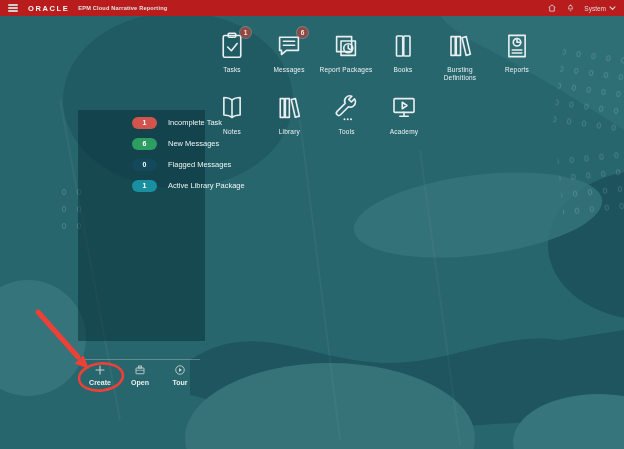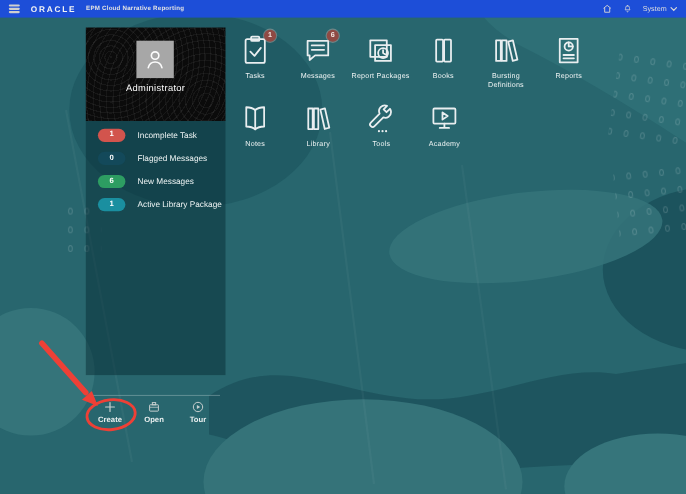--- a/index.html
+++ b/index.html
@@ -3,21 +3,21 @@
 <meta charset="utf-8">
 <style>
   html,body{margin:0;padding:0;background:#333;}
   .screen{
     position:relative;width:624px;height:449px;overflow:hidden;
     background:#28666e;font-family:"Liberation Sans",sans-serif;
     -webkit-font-smoothing:antialiased;
   }
   
   .topbar{
-    position:absolute;top:0;left:0;width:624px;height:16px;background:#1d4ed8;
+    position:absolute;top:0;left:0;width:624px;height:16px;background:#b91c1c;
     display:flex;align-items:center;padding:0 8px;box-sizing:border-box;z-index:10;color:#fff;
   }
   .hamburger{width:10px;display:flex;flex-direction:column;gap:1.6px;cursor:pointer;}
   .hamburger span{display:block;height:1.4px;background:#cfcfcf;border-radius:1px;}
   .brand{margin-left:10px;font-size:7.5px;font-weight:bold;letter-spacing:1.6px;color:#f5f5f5;}
   .appname{margin-left:9px;font-size:5.6px;font-weight:bold;color:#e3e3e3;letter-spacing:.2px;}
   .topbar-right{margin-left:auto;display:flex;align-items:center;gap:9px;}
   .tb-icon svg{display:block;}
   .user-menu{display:flex;align-items:center;gap:3px;font-size:6.5px;color:#dedede;cursor:pointer;}
   
@@ -34,21 +34,21 @@
     position:absolute;left:46px;top:12px;width:34px;height:34px;background:#a7a7a7;
     display:flex;align-items:center;justify-content:center;
   }
   .profile-name{position:absolute;left:0;top:50px;width:127px;text-align:center;
     font-size:8.5px;color:#fdfdfd;letter-spacing:.3px;}
   
   .left-col{
     position:absolute;left:78px;top:110px;width:127px;height:231px;z-index:2;
     background:rgba(7,42,50,0.48);
   }
-  .stats{position:absolute;left:78px;top:112px;width:101px;z-index:3;}
+  .stats{position:absolute;left:78px;top:112px;width:101px;z-index:3;padding-left:43px;}
   .stat-row{display:flex;align-items:center;height:21px;cursor:pointer;}
   .stat-pill{
     margin-left:11px;width:25px;height:12px;border-radius:7px;flex:0 0 auto;
     display:flex;align-items:center;justify-content:center;
     font-size:7px;font-weight:bold;color:#fff;
   }
   .stat-label{margin-left:11px;font-size:7.5px;color:#eef4f4;white-space:nowrap;}
   
   .grid-row{position:absolute;display:flex;justify-content:space-between;z-index:3;}
   .grid-row.r1{left:204px;top:31px;width:341px;}
@@ -124,44 +124,35 @@
       </span>
       <div class="user-menu">
         <span>System</span>
         <svg width="7" height="6" viewBox="0 0 10 8">
           <path d="M1.5 2.5 L5 6 L8.5 2.5" fill="none" stroke="#d8d8d8" stroke-width="1.6" stroke-linecap="round"></path>
         </svg>
       </div>
     </div>
   </div>
 
-  <div class="profile-card">
-    <div class="avatar">
-      <svg width="24" height="24" viewBox="0 0 24 24">
-        <circle cx="12" cy="8.5" r="3.4" fill="none" stroke="#fbfbfb" stroke-width="1.5"></circle>
-        <path d="M5.8 19.5 c.9-3.4 3.1-5.1 6.2-5.1 s5.3 1.7 6.2 5.1" fill="none" stroke="#fbfbfb" stroke-width="1.5" stroke-linecap="round"></path>
-      </svg>
-    </div>
-    <div class="profile-name">Administrator</div>
-  </div>
 
   <div class="left-col"></div>
 
   <div class="stats">
     <div class="stat-row">
       <span class="stat-pill" style="background-color: rgb(210, 84, 77);">1</span>
       <span class="stat-label">Incomplete Task</span>
     </div>
     <div class="stat-row">
+      <span class="stat-pill" style="background-color: rgb(45, 157, 98);">6</span>
+      <span class="stat-label">New Messages</span>
+    </div>
+    <div class="stat-row">
       <span class="stat-pill" style="background-color: rgb(19, 73, 90);">0</span>
       <span class="stat-label">Flagged Messages</span>
-    </div>
-    <div class="stat-row">
-      <span class="stat-pill" style="background-color: rgb(45, 157, 98);">6</span>
-      <span class="stat-label">New Messages</span>
     </div>
     <div class="stat-row">
       <span class="stat-pill" style="background-color: rgb(26, 143, 160);">1</span>
       <span class="stat-label">Active Library Package</span>
     </div>
   </div>
 
   <div class="grid-row r1">
 
     <div class="tile">

